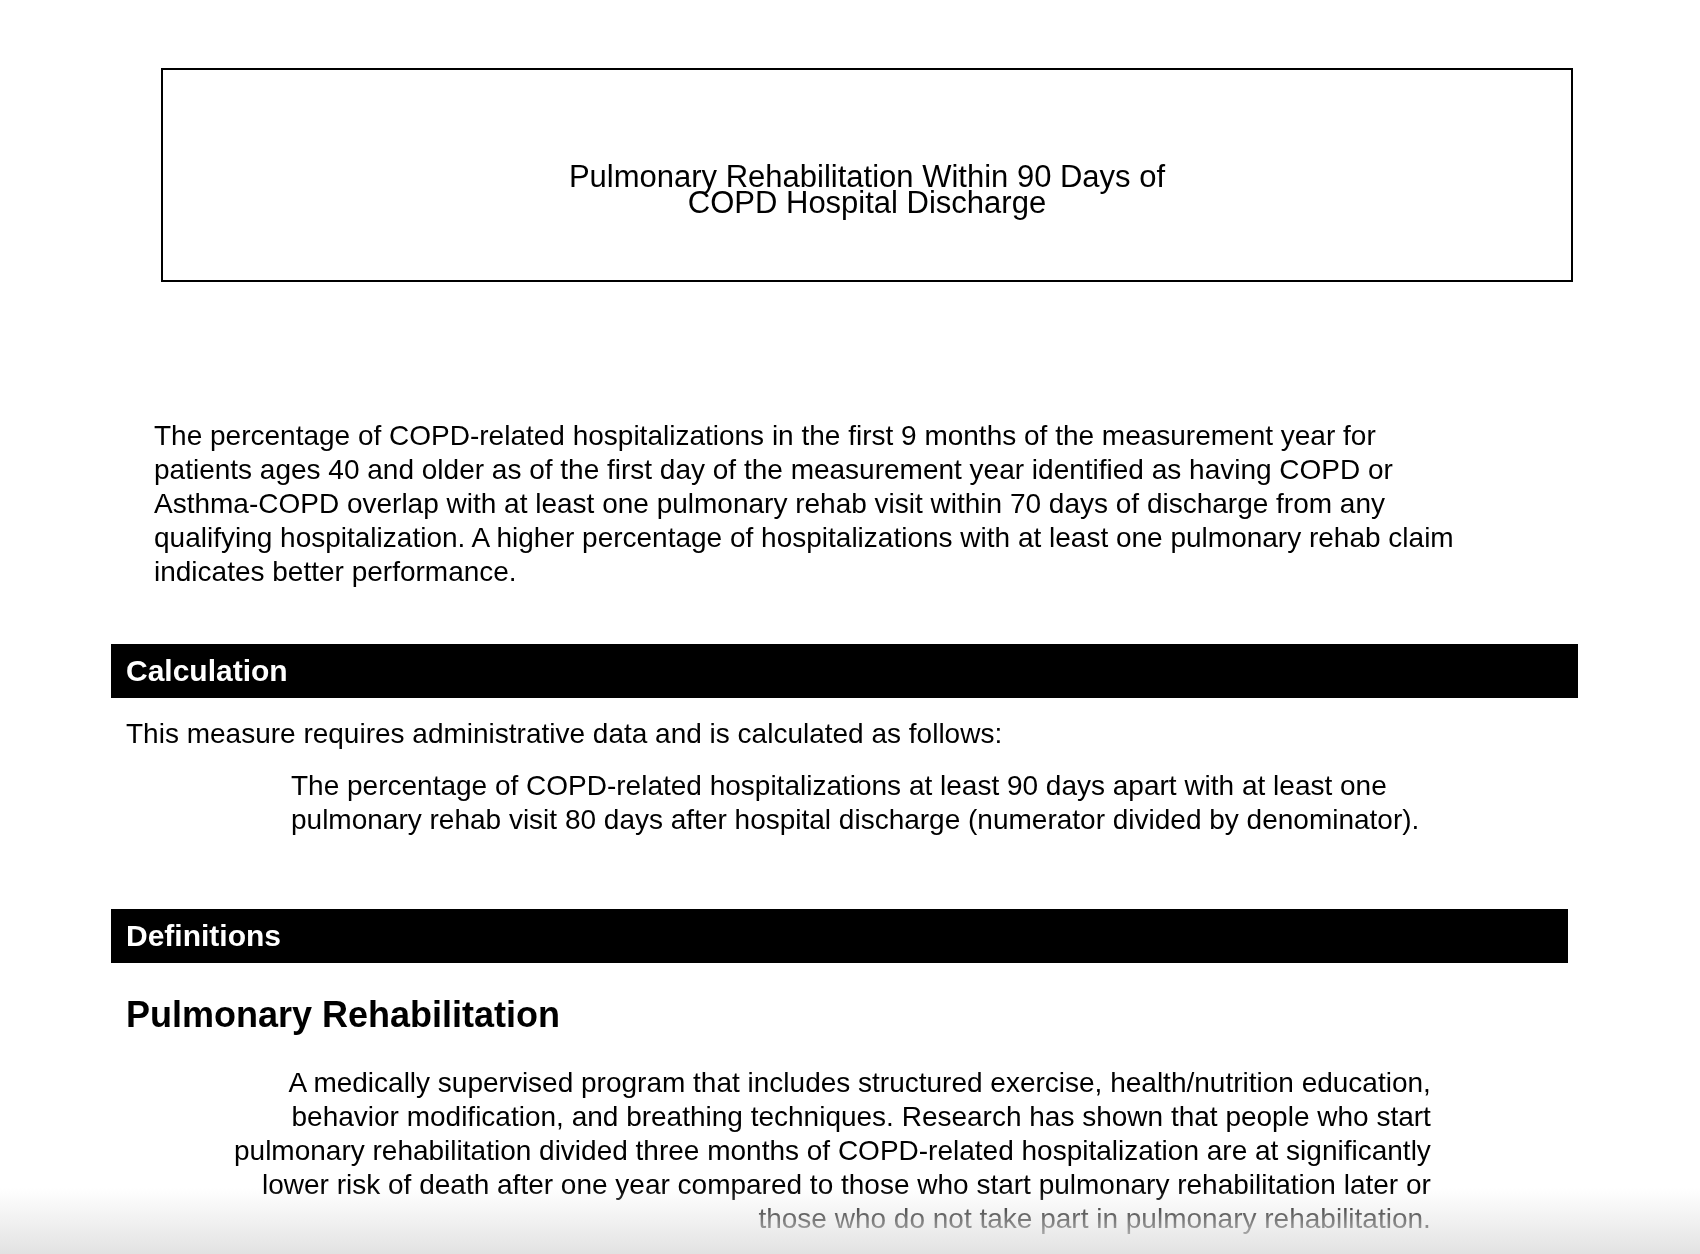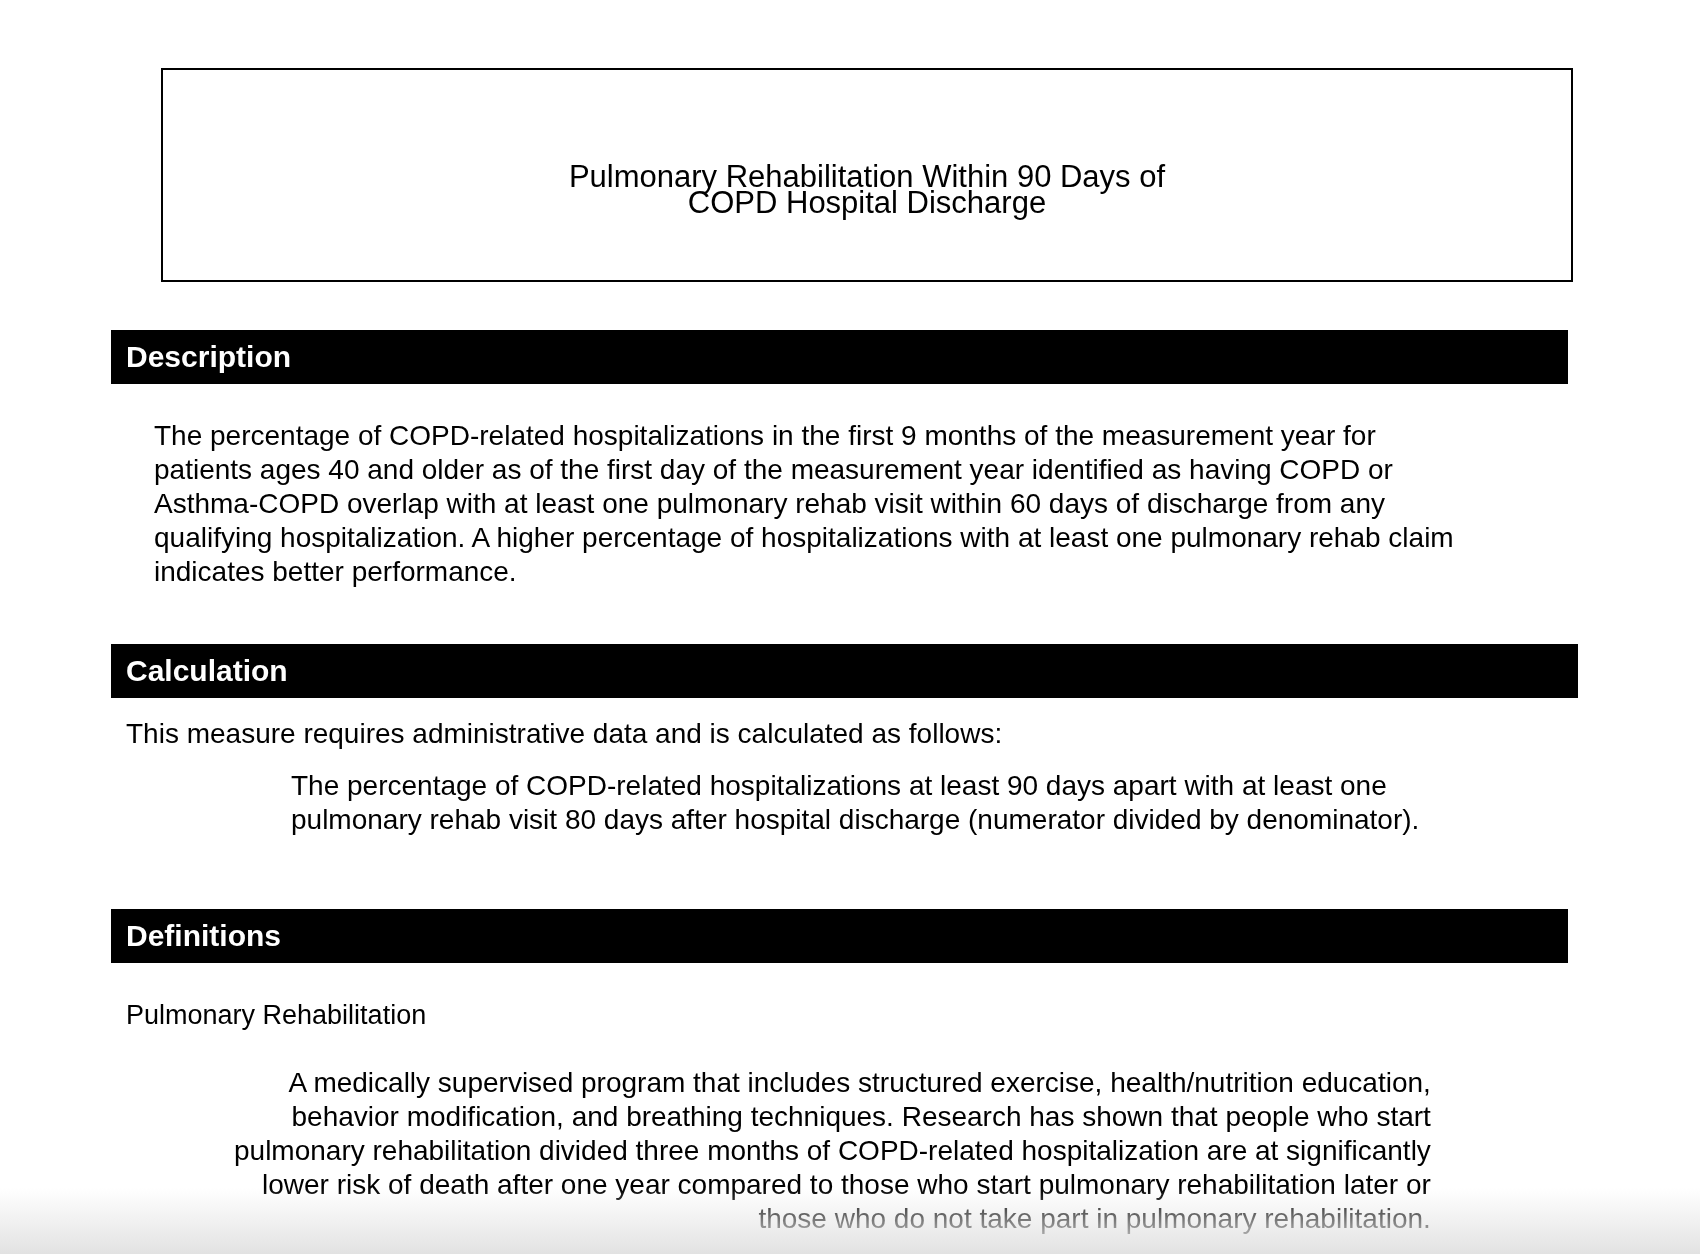--- a/index.html
+++ b/index.html
@@ -64,23 +64,23 @@
     font-size: 28px;
     line-height: 34px;
     white-space: nowrap;
   }
   .text-block .line {
     display: block;
     height: 34px;
   }
   .subheading {
     position: absolute;
-    font-size: 27px;
+    font-size: 36px;
     line-height: 34px;
-    font-weight: normal;
+    font-weight: bold;
     white-space: nowrap;
   }
   .bottom-fade {
     position: absolute;
     left: 0;
     top: 1188px;
     width: 1700px;
     height: 66px;
     background: linear-gradient(to bottom, rgba(229,229,229,0) 0%, rgba(229,229,229,0.6) 55%, rgba(226,226,226,1) 100%);
     pointer-events: none;
@@ -89,27 +89,24 @@
 </head>
 <body>
 
 <div class="page">
 
   <div class="title-box">
     <div class="title-line" style="top:86px;">Pulmonary Rehabilitation Within 90 Days of</div>
     <div class="title-line" style="top:112px;">COPD Hospital Discharge</div>
   </div>
 
-  <div class="section-bar" style="top:330px;">
-    <span class="bar-label">Description</span>
-  </div>
   <div class="text-block" style="left:126px; top:419px;margin-left:28px;">
     <span class="line">The percentage of COPD-related hospitalizations in the first 9 months of the measurement year for</span>
     <span class="line">patients ages 40 and older as of the first day of the measurement year identified as having COPD or</span>
-    <span class="line">Asthma-COPD overlap with at least one pulmonary rehab visit within 60 days of discharge from any</span>
+    <span class="line">Asthma-COPD overlap with at least one pulmonary rehab visit within 70 days of discharge from any</span>
     <span class="line">qualifying hospitalization. A higher percentage of hospitalizations with at least one pulmonary rehab claim</span>
     <span class="line">indicates better performance.</span>
   </div>
 
   <div class="section-bar" style="top:644px;padding-left:10px;">
     <span class="bar-label">Calculation</span>
   </div>
   <div class="text-block" style="left:126px; top:717px;">
     <span class="line">This measure requires administrative data and is calculated as follows:</span>
   </div>

